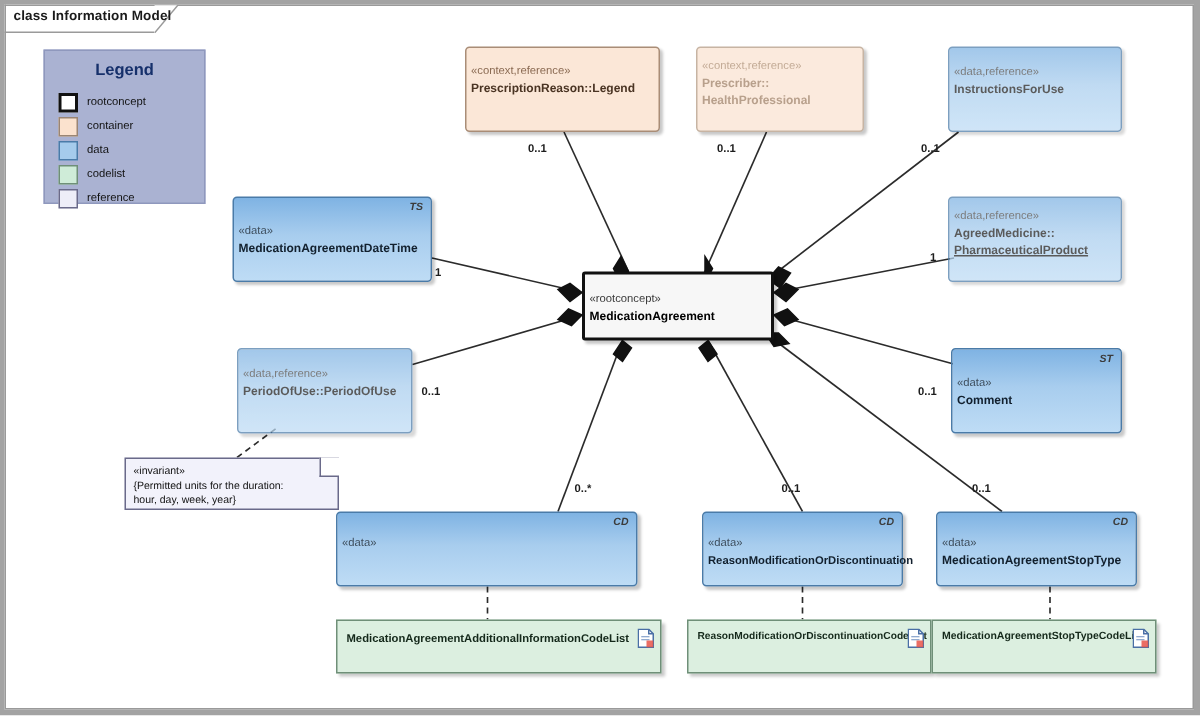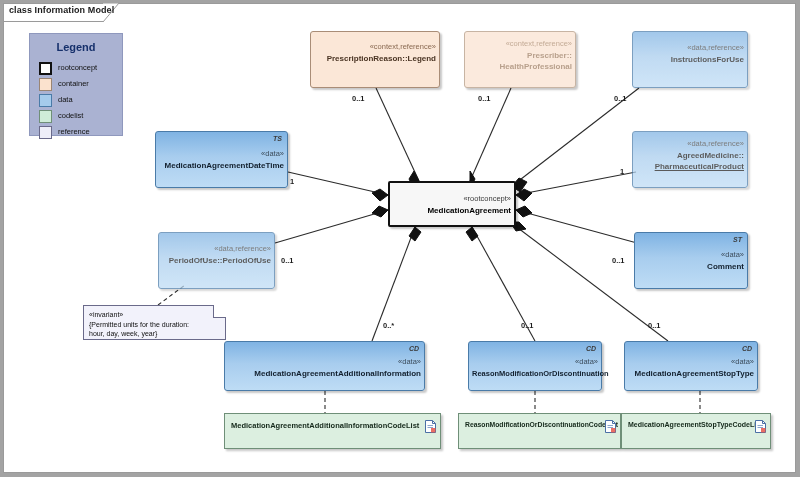--- a/index.html
+++ b/index.html
@@ -56,21 +56,21 @@
     color: #1a1a1a;
     white-space: nowrap;
     letter-spacing: 0.1px;
   }
 
   
   .legend {
     position: absolute;
     left: 29px;
     top: 33px;
-    width: 94px;
+    width: 108px;
     height: 103px;
     background: #aab2d2;
     border: 1px solid #8f98bd;
     box-sizing: border-box;
   }
   .legend-title {
     position: absolute;
     width: 100%;
     top: 7px;
     text-align: center;
@@ -105,21 +105,21 @@
     position: absolute;
     box-sizing: border-box;
     border: 1px solid #5d6f8c;
     border-radius: 3px;
     box-shadow: 2px 2px 2px rgba(0,0,0,0.22);
   }
   .node .nm {
     position: absolute;
     left: 3px;
     right: 3px;
-    text-align: right;
+    text-align: left;
     line-height: 11px;
   }
   .stereo {
     font-size: 7.5px;
     color: #4a4a4a;
     white-space: nowrap;
   }
   .cname {
     font-size: 8px;
     font-weight: bold;
@@ -377,21 +377,20 @@
   </div>
 
   <div class="node n-root" style="left:388px;top:181px;width:128px;height:46px;">
     <div class="nm stereo" style="top:10px;">«rootconcept»</div>
     <div class="nm cname" style="top:22px;">MedicationAgreement</div>
   </div>
 
   <div class="node n-data" style="left:224px;top:341px;width:201px;height:50px;">
     <div class="corner-tag">CD</div>
     <div class="nm stereo" style="top:14px;">«data»</div>
-    <div class="nm cname" style="top:26px;">MedicationAgreementAdditionalInformation</div>
   </div>
 
   <div class="node n-data" style="left:468px;top:341px;width:134px;height:50px;">
     <div class="corner-tag">CD</div>
     <div class="nm stereo" style="top:14px;">«data»</div>
     <div class="nm cname" style="top:26px;font-size:7.5px;">ReasonModificationOrDiscontinuation</div>
   </div>
 
   <div class="node n-data" style="left:624px;top:341px;width:134px;height:50px;">
     <div class="corner-tag">CD</div>

